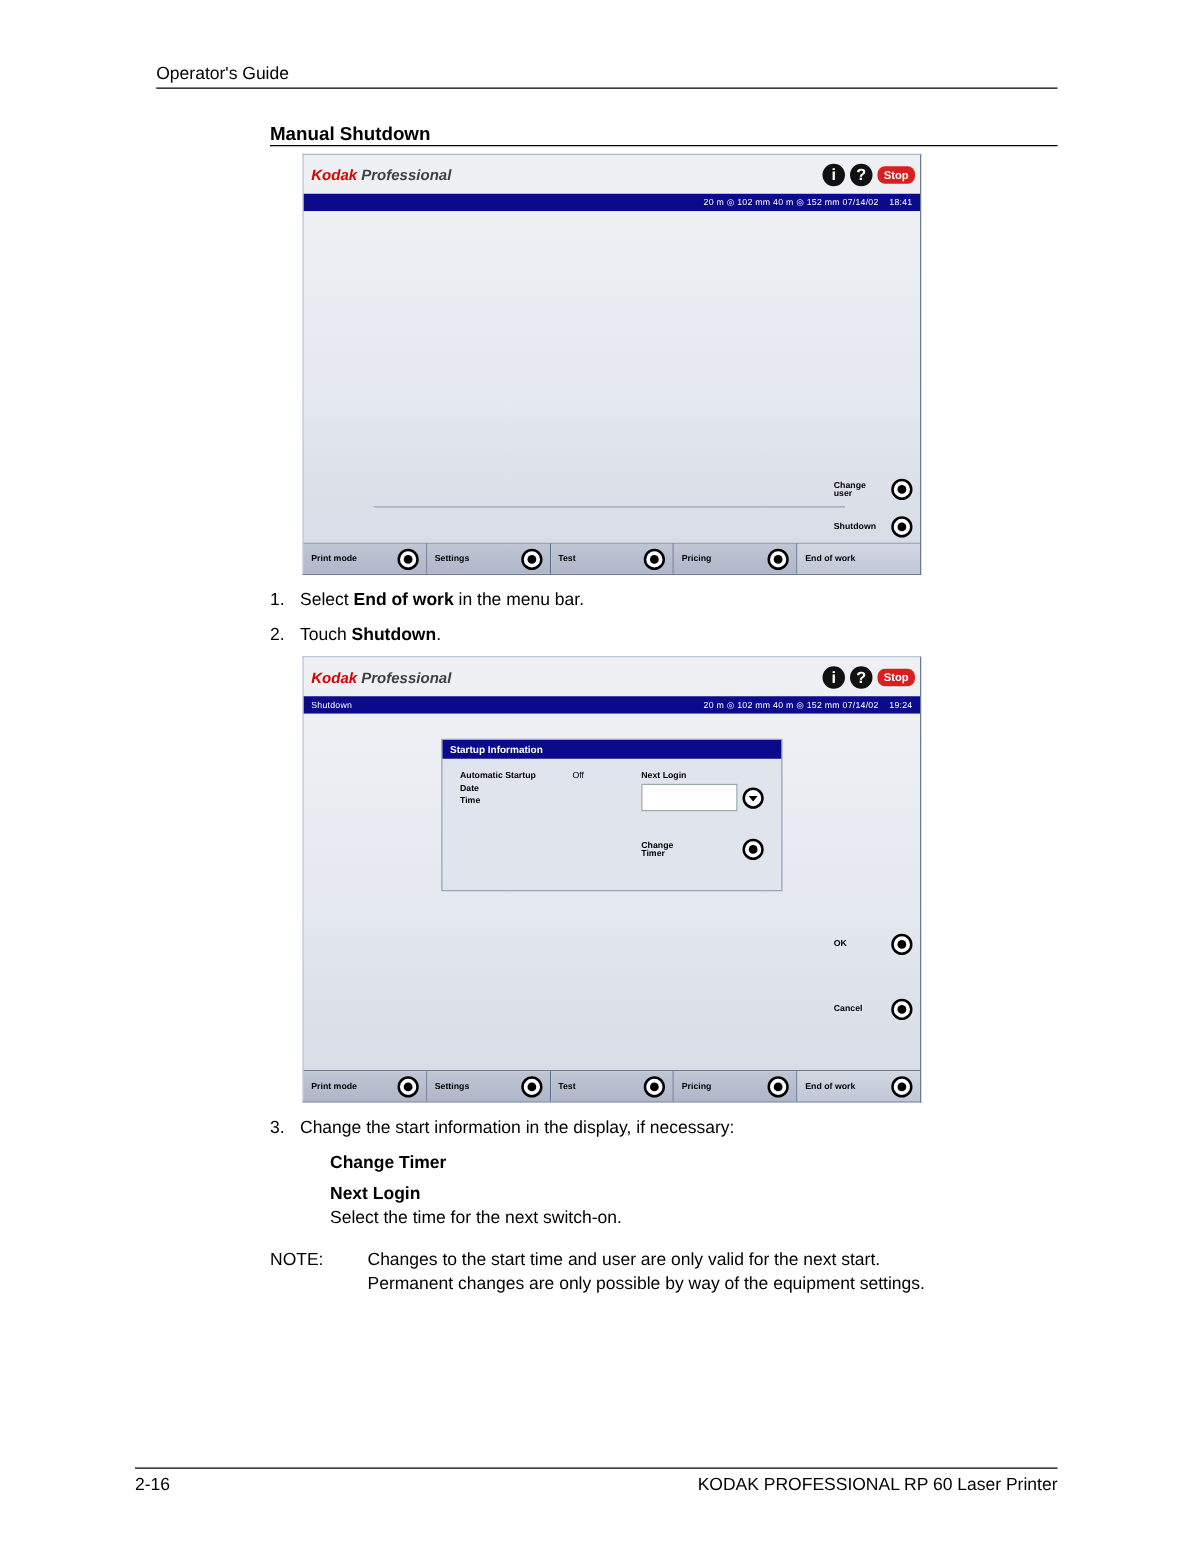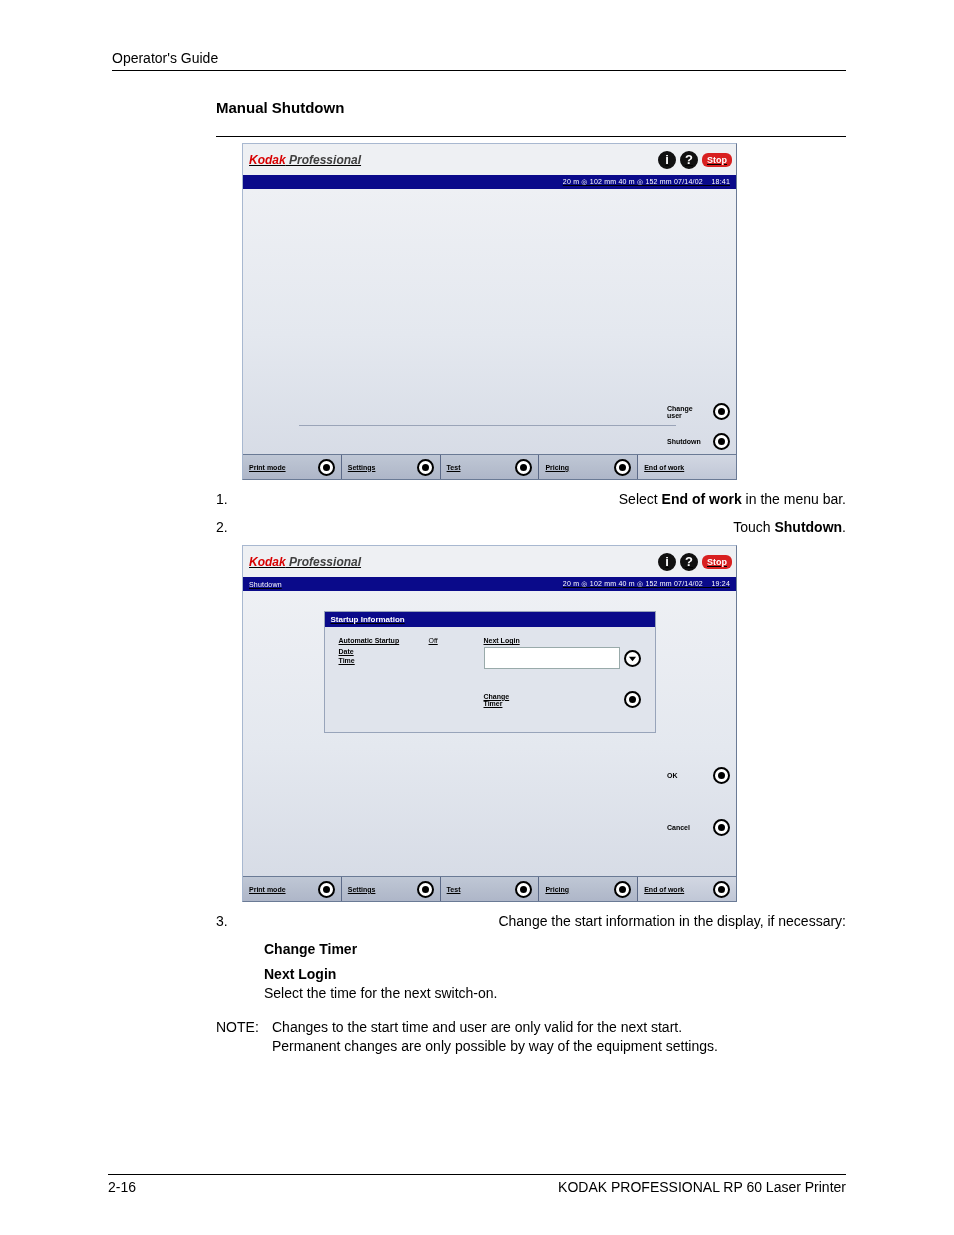--- a/index.html
+++ b/index.html
@@ -7,45 +7,44 @@
     width: 954px;
     height: 1235px;
     font-family: Arial, Helvetica, sans-serif;
     background: #fff;
     color: #000;
     position: relative;
     padding: 50px 108px 40px 108px;
   }
   .header-line {
     border-bottom: 1.5px solid #000;
-    margin: 0 0 28px 4px;
+    margin: 0 0 28px 17px;
     padding-bottom: 4px;
     font-size: 14px;
   }
   .section-title {
     font-weight: bold;
     font-size: 15px;
     margin-left: 108px;
     border-bottom: 1.5px solid #000;
-    padding-bottom: 20px;
+    padding-bottom: 0;
     margin-bottom: 6px;
   }
 
   
   .shot {
     width: 495px;
     margin: 4px 0 10px 134px;
     border-top: 1px solid #a8b8d0;
     border-right: 1px solid #6a7a95;
     border-bottom: 1px solid #6a7a95;
     border-left: 1px solid #a8b8d0;
     font-size: 8px;
     background: #fff;
     color: #000;
-    text-decoration: underline;
   }
   .topbar {
     display: flex;
     align-items: center;
     justify-content: space-between;
     height: 31px;
     padding: 0 4px 0 6px;
     background: #eef0f3;
   }
   .brand .k  { color: #d80000; font-weight: bold; font-size: 12px; font-style: italic; }
@@ -101,45 +100,45 @@
     background: linear-gradient(#d2d7e2,#c0c7d6);
   }
   .menubar .item:last-child { border-right: none; }
 
   .main2 {
     height: 285px; position: relative;
     background: linear-gradient(#eef0f4,#e4e8ef 55%,#d7dce6);
     padding: 6px 0 0 0;
   }
   .panel {
-    margin: 14px auto 0 auto; width: 332px;
+    margin: 14px auto 0 auto; width: 273px;
     background: #e0e4ec; border: 1px solid #98a4ba;
   }
   .panelhead {
     background: #0a0a8a; color: #fff; font-weight: bold;
     font-size: 8px; padding: 3px 6px;
   }
   .panelbody { padding: 10px 14px 14px 14px; font-size: 7px; }
   .row { display: flex; align-items: flex-start; margin-bottom: 10px; }
   .row .c1 { width: 90px; font-weight: bold; }
   .row .c2 { width: 55px; }
   .row .c3 { flex: 1; font-weight: bold; }
   .panel2 { margin-top: 8px; height: 80px; }
 
   
   .steps { margin-left: 108px; font-size: 14px; }
   .step { display: flex; margin: 8px 0; line-height: 1.4; }
   .step .n { width: 24px; }
-  .step .t { flex: 1; text-align: right; }
+  .step .t { flex: 1; }
   .step .t b { font-weight: bold; }
   .sub { margin-left: 156px; font-size: 14px; line-height: 1.35; }
   .sub .h { font-weight: bold; margin-top: 6px; }
   .note { margin: 16px 0 0 108px; font-size: 14px; display: flex; line-height: 1.35; }
   .note .lbl { width: 56px; }
-  .note .txt { flex: 1; }
+  .note .txt { flex: 1; margin-left: 22px; }
 
   .footer {
     position: absolute; left: 108px; right: 108px; bottom: 40px;
     border-top: 1.5px solid #000; padding-top: 4px;
     display: flex; justify-content: space-between; font-size: 14px;
   }
   .rowline { position:absolute; left:56px; right:60px; height:1px; background:#9aa4b8; }
 </style>
 </head>
 <body>

